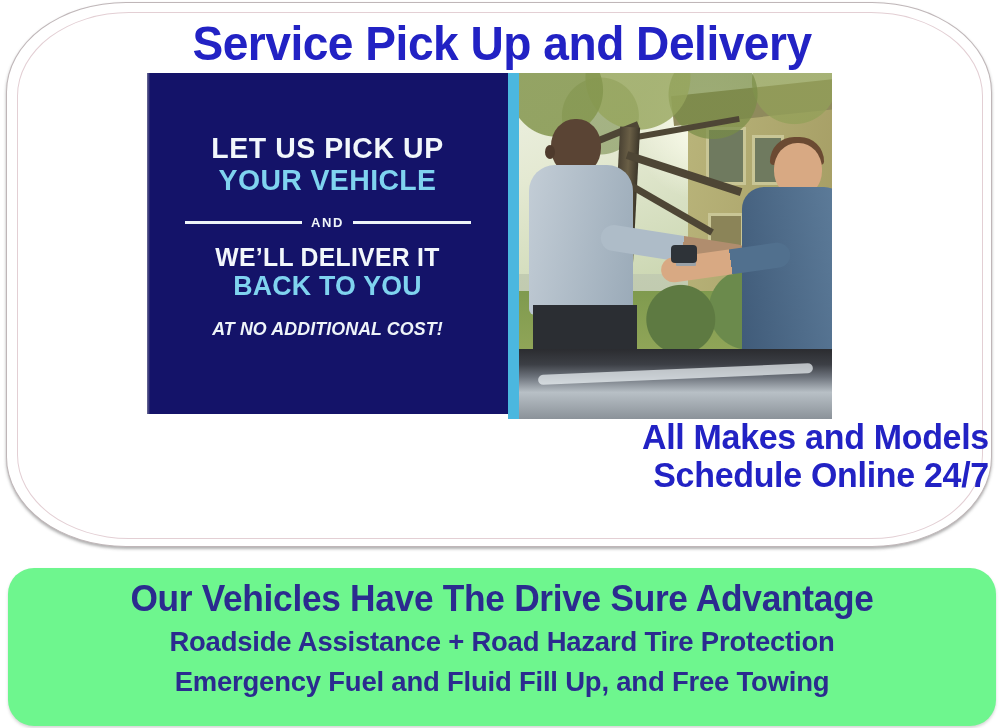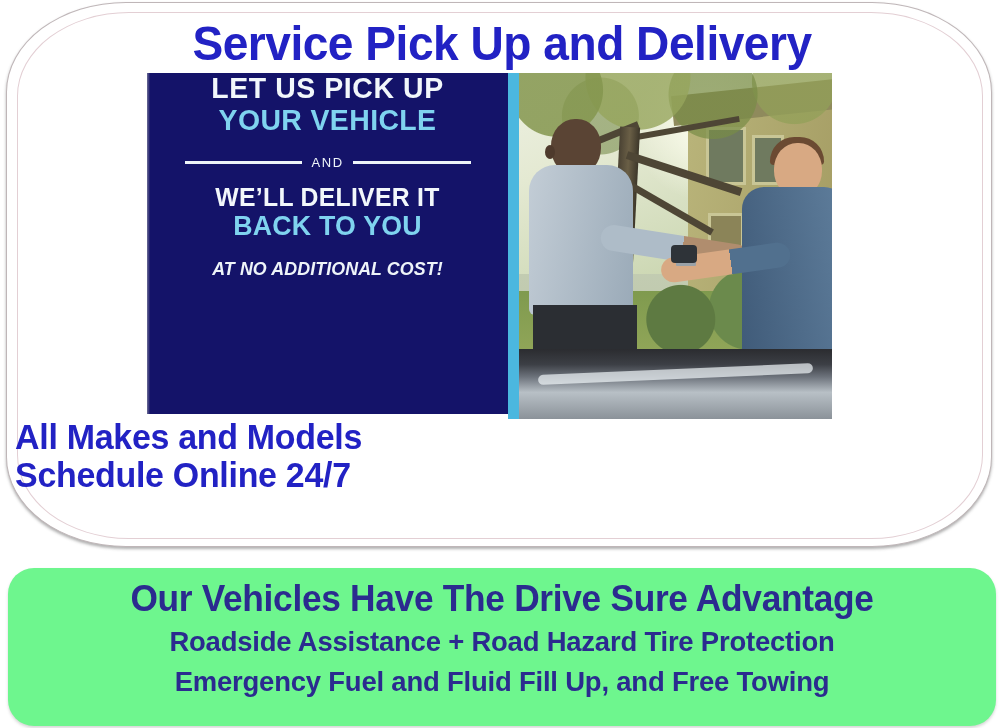--- a/index.html
+++ b/index.html
@@ -71,38 +71,39 @@
   .cyan-stripe{
     width:11px;height:346px;flex:0 0 auto;
     background:#4bb7df;
   }
 
   .panel-text{
     position:absolute;
     left:0; top:0; width:361px; height:341px;
     text-align:center;
     box-sizing:border-box;
+    padding-top:60px;
   }
   .l1{
     font-size:29px;font-weight:bold;color:#f2f7fb;
     letter-spacing:.6px;line-height:1.04;
     transform:scaleX(.98);
   }
   .l2{
     font-size:29px;font-weight:bold;color:#7fd3ef;
     letter-spacing:.4px;line-height:1.22;
     transform:scaleX(.98);
   }
   .and-row{
     display:flex;align-items:center;justify-content:center;
     gap:9px;margin:16px auto 14px;width:286px;
   }
   .and-row .rule{height:3px;background:#eef4f9;flex:1;}
   .and-row .and-txt{
-    font-size:13px;color:#eef4f9;font-weight:400;letter-spacing:1.6px;
+    font-size:13px;color:#eef4f9;font-weight:700;letter-spacing:1.6px;
   }
   .l3{
     font-size:25px;font-weight:bold;color:#f2f7fb;
     letter-spacing:.3px;line-height:1.08;
     transform:scaleX(.99);
   }
   .l4{
     font-size:27px;font-weight:bold;color:#7fd3ef;
     letter-spacing:.2px;line-height:1.16;
     transform:scaleX(.99);
@@ -238,21 +239,21 @@
     transform-origin:right center;
   }
   .keys{
     position:absolute;left:152px;top:172px;width:26px;height:18px;
     background:#2e3338;border-radius:4px;
     box-shadow:2px 6px 0 -3px #9aa2a8;
   }
 
   
   .subtitles{
-    position:absolute;left:0;top:418px;width:1004px;text-align:left;
+    position:absolute;left:0;top:418px;width:1004px;text-align:right;
   }
   .sub-line{
     font-size:35px;font-weight:bold;color:#2222c4;
     line-height:1.08;letter-spacing:-0.3px;
     transform:scaleX(.97);
     white-space:nowrap;
   }
 
   
   .green-panel{

